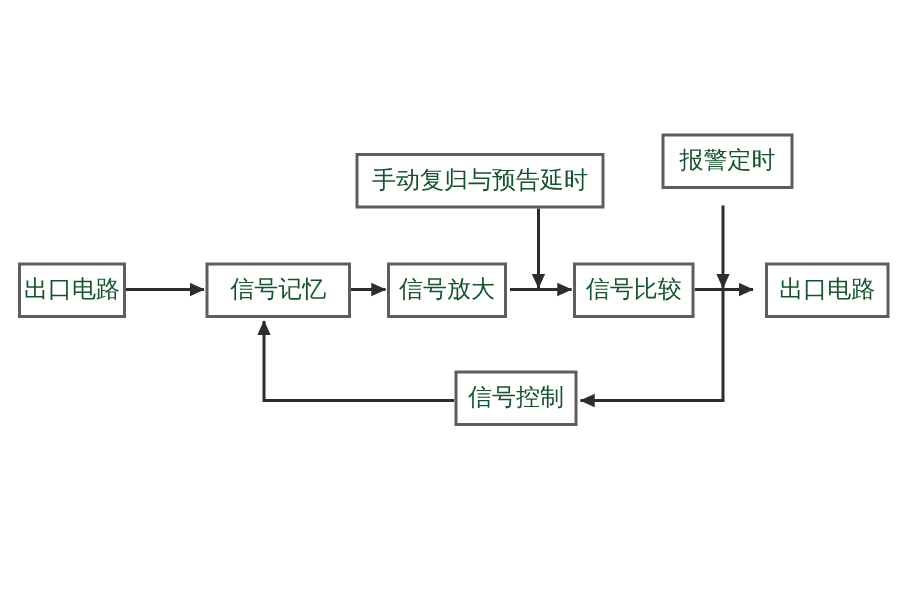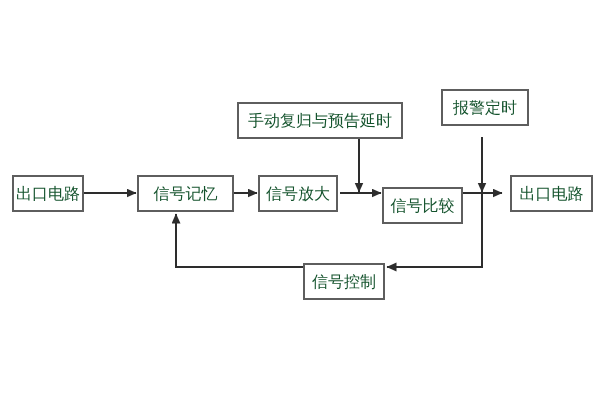--- a/index.html
+++ b/index.html
@@ -67,24 +67,24 @@
       <path d="M303,267 H176 V214" marker-end="url(#arrow)"></path>
     </g>
   </svg>
 
   <div class="node" style="left:12px;  top:175px; width:72px;  height:37px;">出口电路</div>
 
   <div class="node" style="left:137px; top:175px; width:97px;  height:37px;">信号记忆</div>
 
   <div class="node" style="left:258px; top:175px; width:80px;  height:37px;">信号放大</div>
 
-  <div class="node" style="left:382px; top:175px; width:81px;  height:37px;margin-top:12px;">信号比较</div>
+  <div class="node" style="left:382px; top:175px; width:81px;  height:37px;">信号比较</div>
 
   <div class="node" style="left:510px; top:175px; width:83px;  height:37px;">出口电路</div>
 
   <div class="node" style="left:237px; top:102px; width:166px; height:37px;">手动复归与预告延时</div>
 
   <div class="node" style="left:441px; top:89px; width:88px;  height:37px;">报警定时</div>
 
-  <div class="node" style="left:303px; top:247px; width:82px;  height:37px;margin-top:16px;">信号控制</div>
+  <div class="node" style="left:303px; top:247px; width:82px;  height:37px;">信号控制</div>
 
 
 </div>
 
 </body></html>

